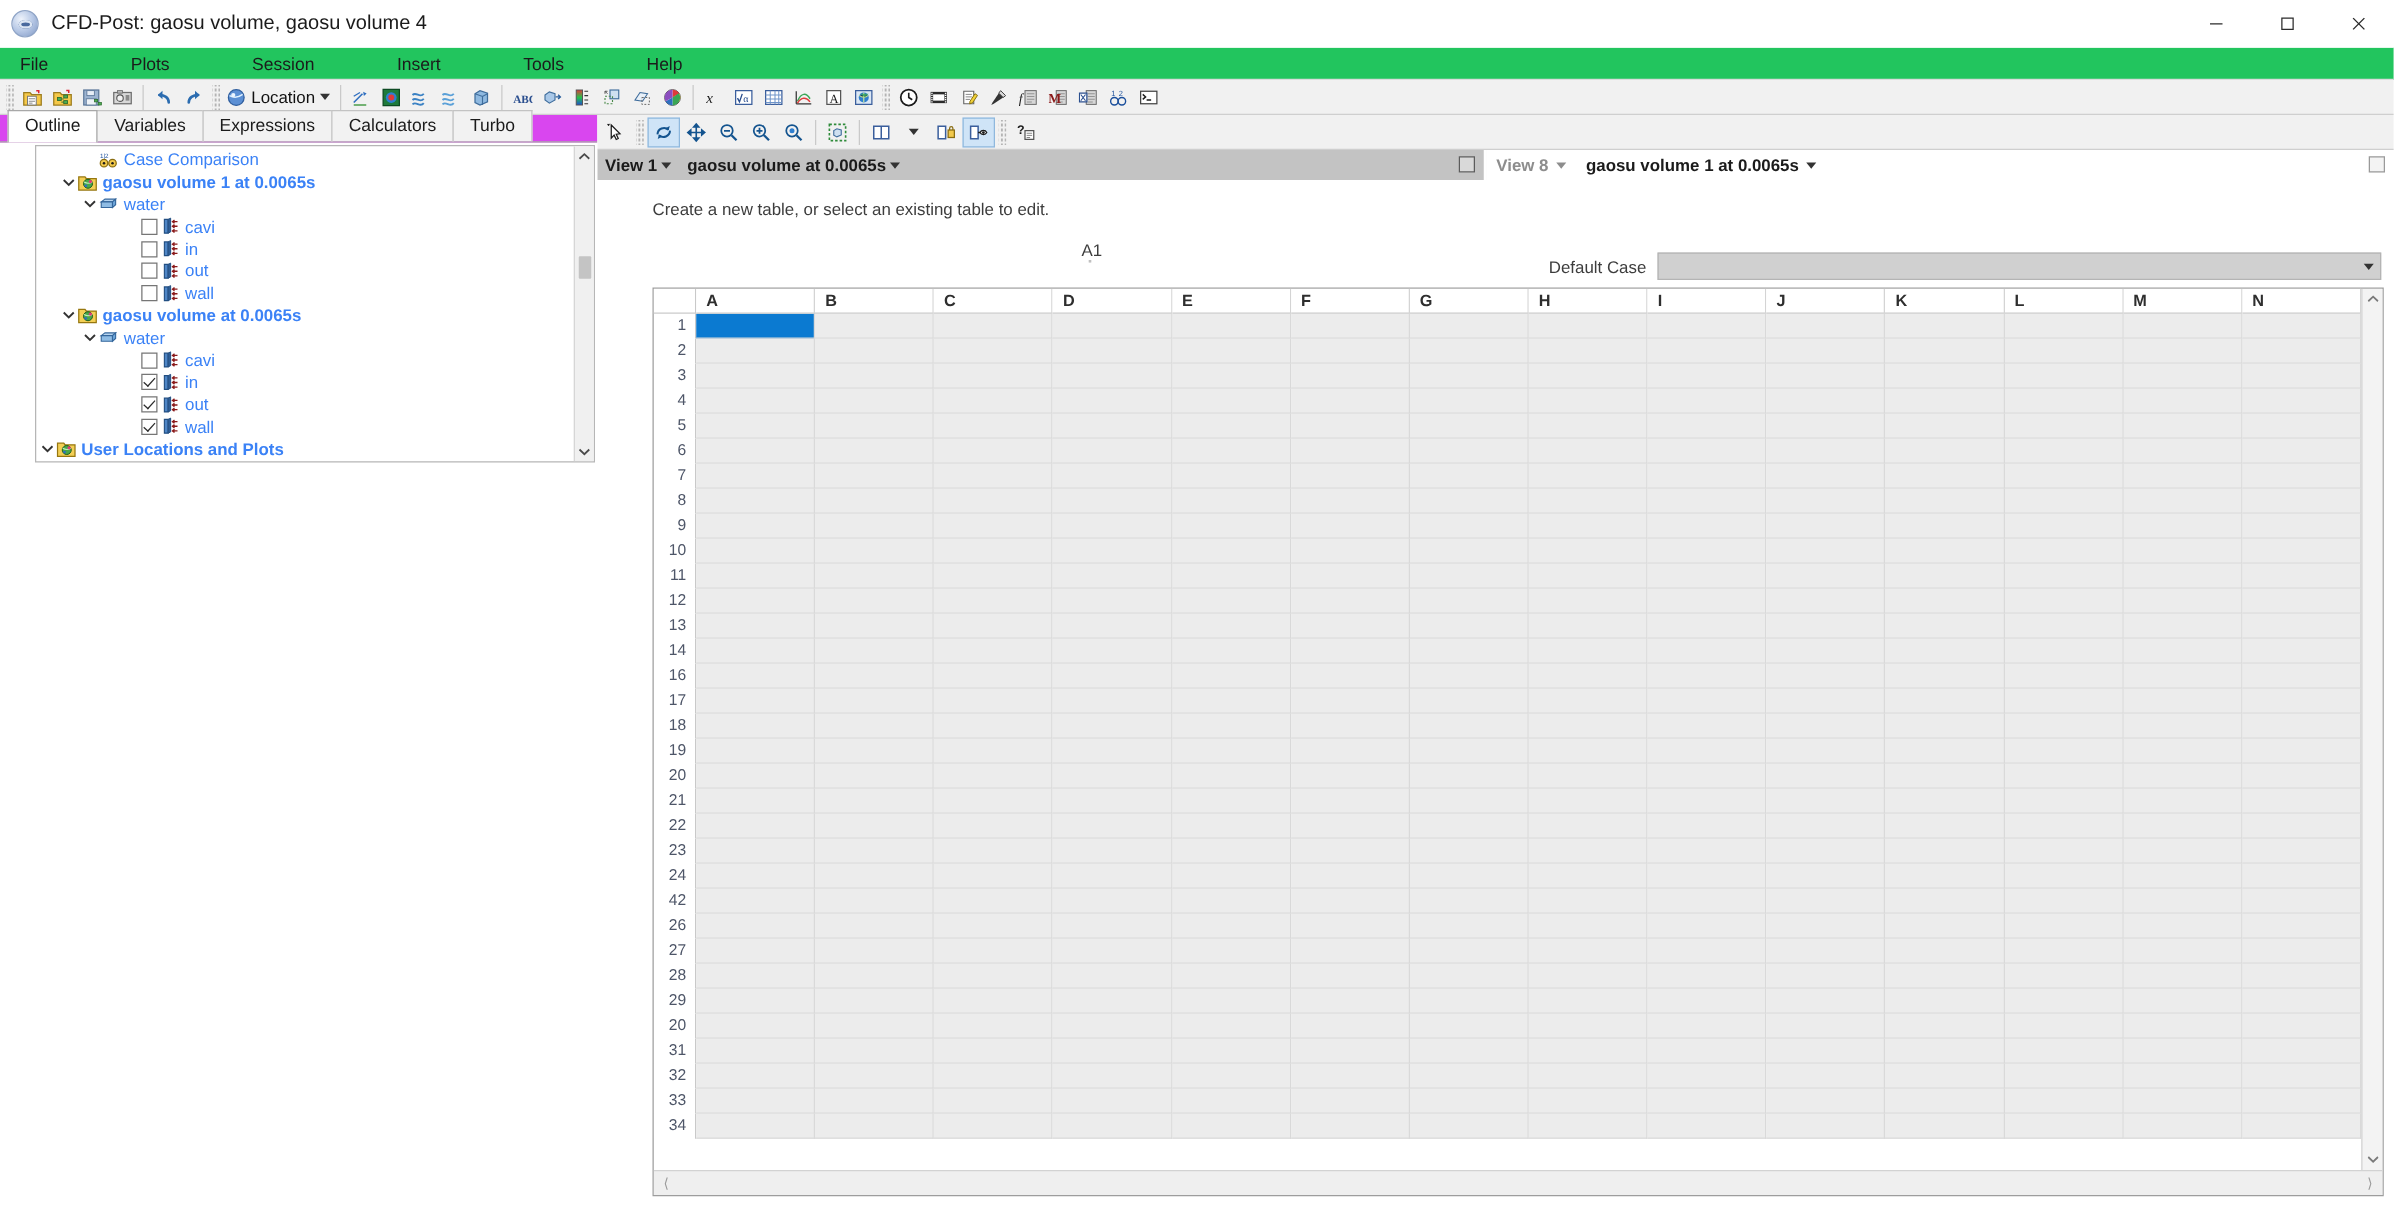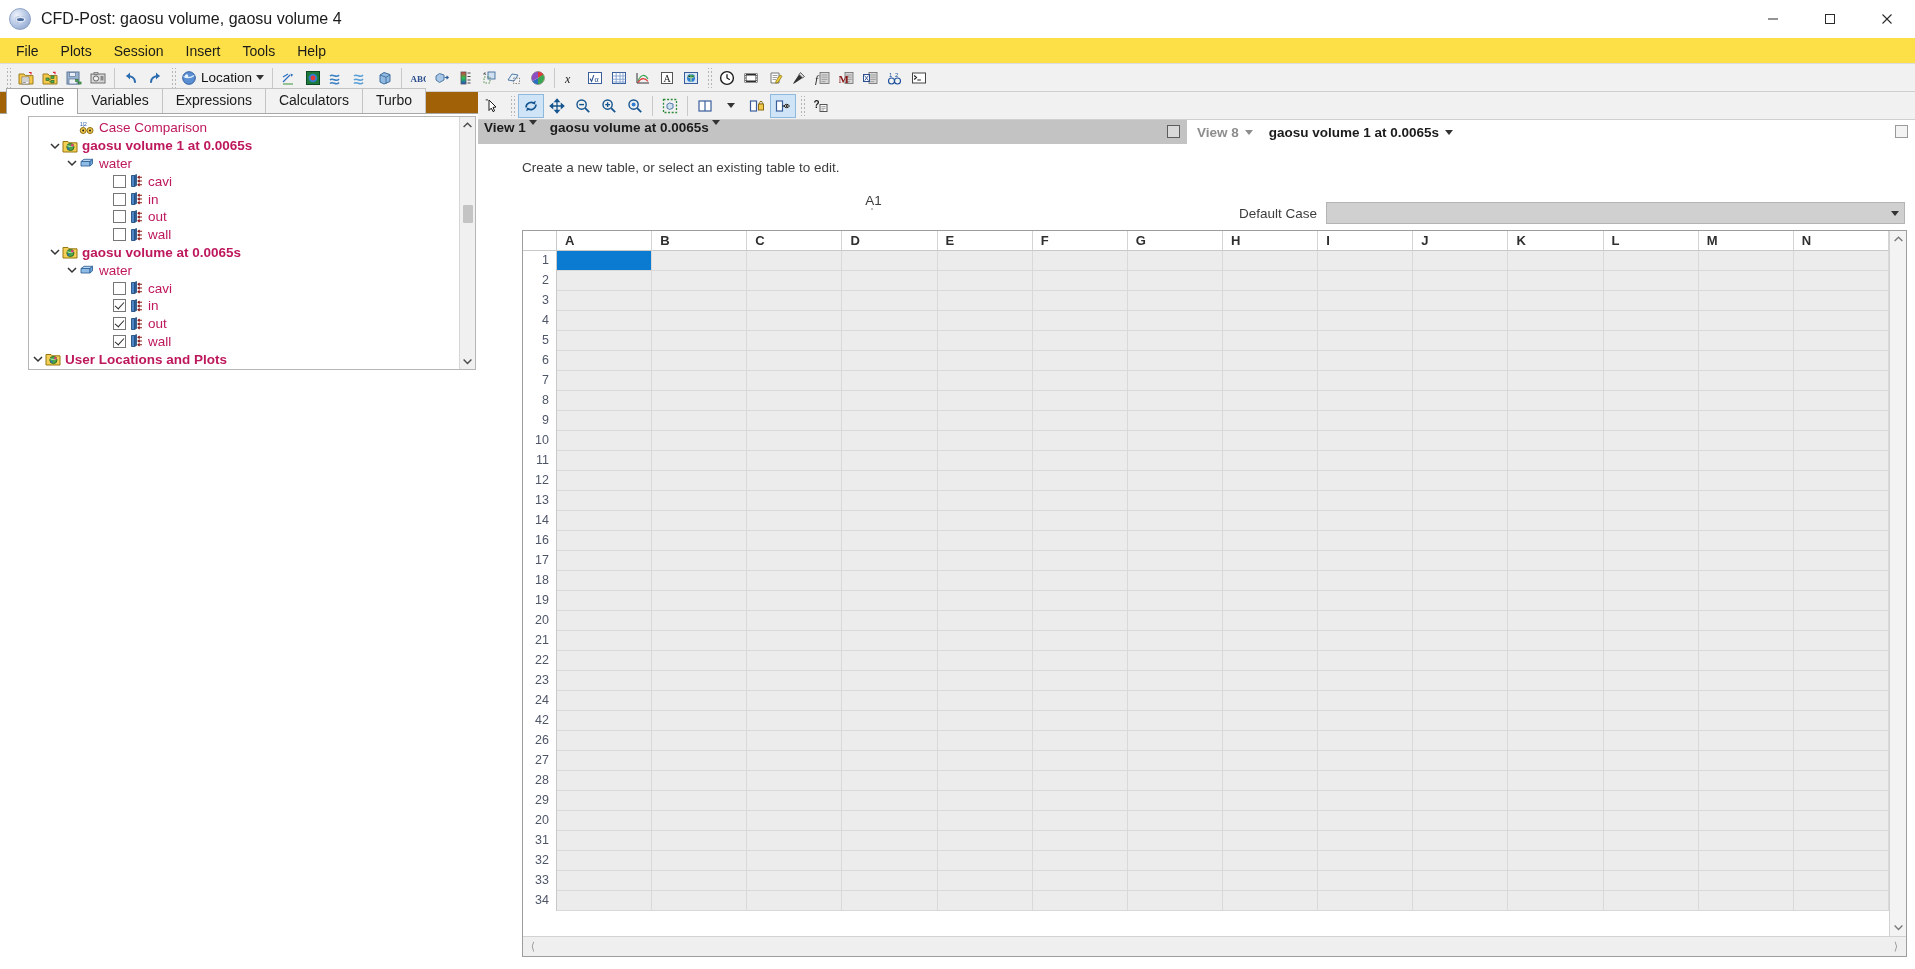--- a/index.html
+++ b/index.html
@@ -42,22 +42,23 @@
   .win-btn {
     width: 57px; height: 38px;
     display: flex; align-items: center; justify-content: center;
     color: #2b2b2b;
   }
   
   .menubar {
     height: 26px;
     display: flex; align-items: center;
     padding-left: 5px;
-    background: #fde047;
+    background: #22c55e;
     border-bottom: 1px solid #dcdcdc;
+    gap: 44px;
   }
   .menu-item {
     padding: 3px 11px;
     font-size: 14px;
     color: #1b1b1b;
     line-height: 18px;
   }
   
   .toolbar {
     height: 28px;
@@ -94,21 +95,21 @@
   
   .main { display: flex; height: calc(969px - 38px - 26px - 28px); }
   .left-pane { width: 478px; flex: none; background: #ffffff; }
   .right-pane { flex: 1; background: #ffffff; display: flex; flex-direction: column; }
   
   .tabstrip {
     display: flex; align-items: flex-end;
     height: 22px;
     padding-left: 6px;
     border-bottom: 1px solid #a8a8a8;
-    background: #a16207;
+    background: #d946ef;
   }
   .tab {
     padding: 3px 13px 4px 13px;
     font-size: 14px;
     border: 1px solid #c3c3c3;
     border-bottom: none;
     background: #f2f2f2;
     margin-right: -1px;
     color: #1b1b1b;
     line-height: 17px;
@@ -136,21 +137,21 @@
     height: 17.8px;
     padding-left: 2px;
     white-space: nowrap;
     font-size: 13.5px;
   }
   .twisty {
     width: 14px; height: 14px; flex: none;
     display: flex; align-items: center; justify-content: center;
   }
   .twisty svg { display: block; }
-  .tree-label { margin-left: 4px; color: #be185d; }
+  .tree-label { margin-left: 4px; color: #3b82f6; }
   .tree-label.bold { font-weight: bold; }
   .tcheck {
     width: 13px; height: 13px; flex: none;
     border: 1px solid #767676;
     background: #fff;
     margin-right: 2px;
     position: relative;
   }
   .tcheck.on::after {
     content: "";
@@ -185,21 +186,21 @@
   .rtb-btn {
     width: 26px; height: 24px; flex: none;
     display: flex; align-items: center; justify-content: center;
   }
   .rtb-btn.sel { background: #cfe4f7; border: 1px solid #8fb8dd; }
   
   .views { display: flex; height: 24px; flex: none; }
   .view1hdr {
     width: 711px; flex: none;
     background: #c3c3c3;
-    display: flex; align-items: flex-start;
+    display: flex; align-items: center;
     padding-left: 6px; gap: 3px;
     border-right: 2px solid #ffffff;
     position: relative;
   }
   .view2hdr {
     flex: 1;
     background: #ffffff;
     display: flex; align-items: center;
     padding-left: 8px; gap: 6px;
     position: relative;

